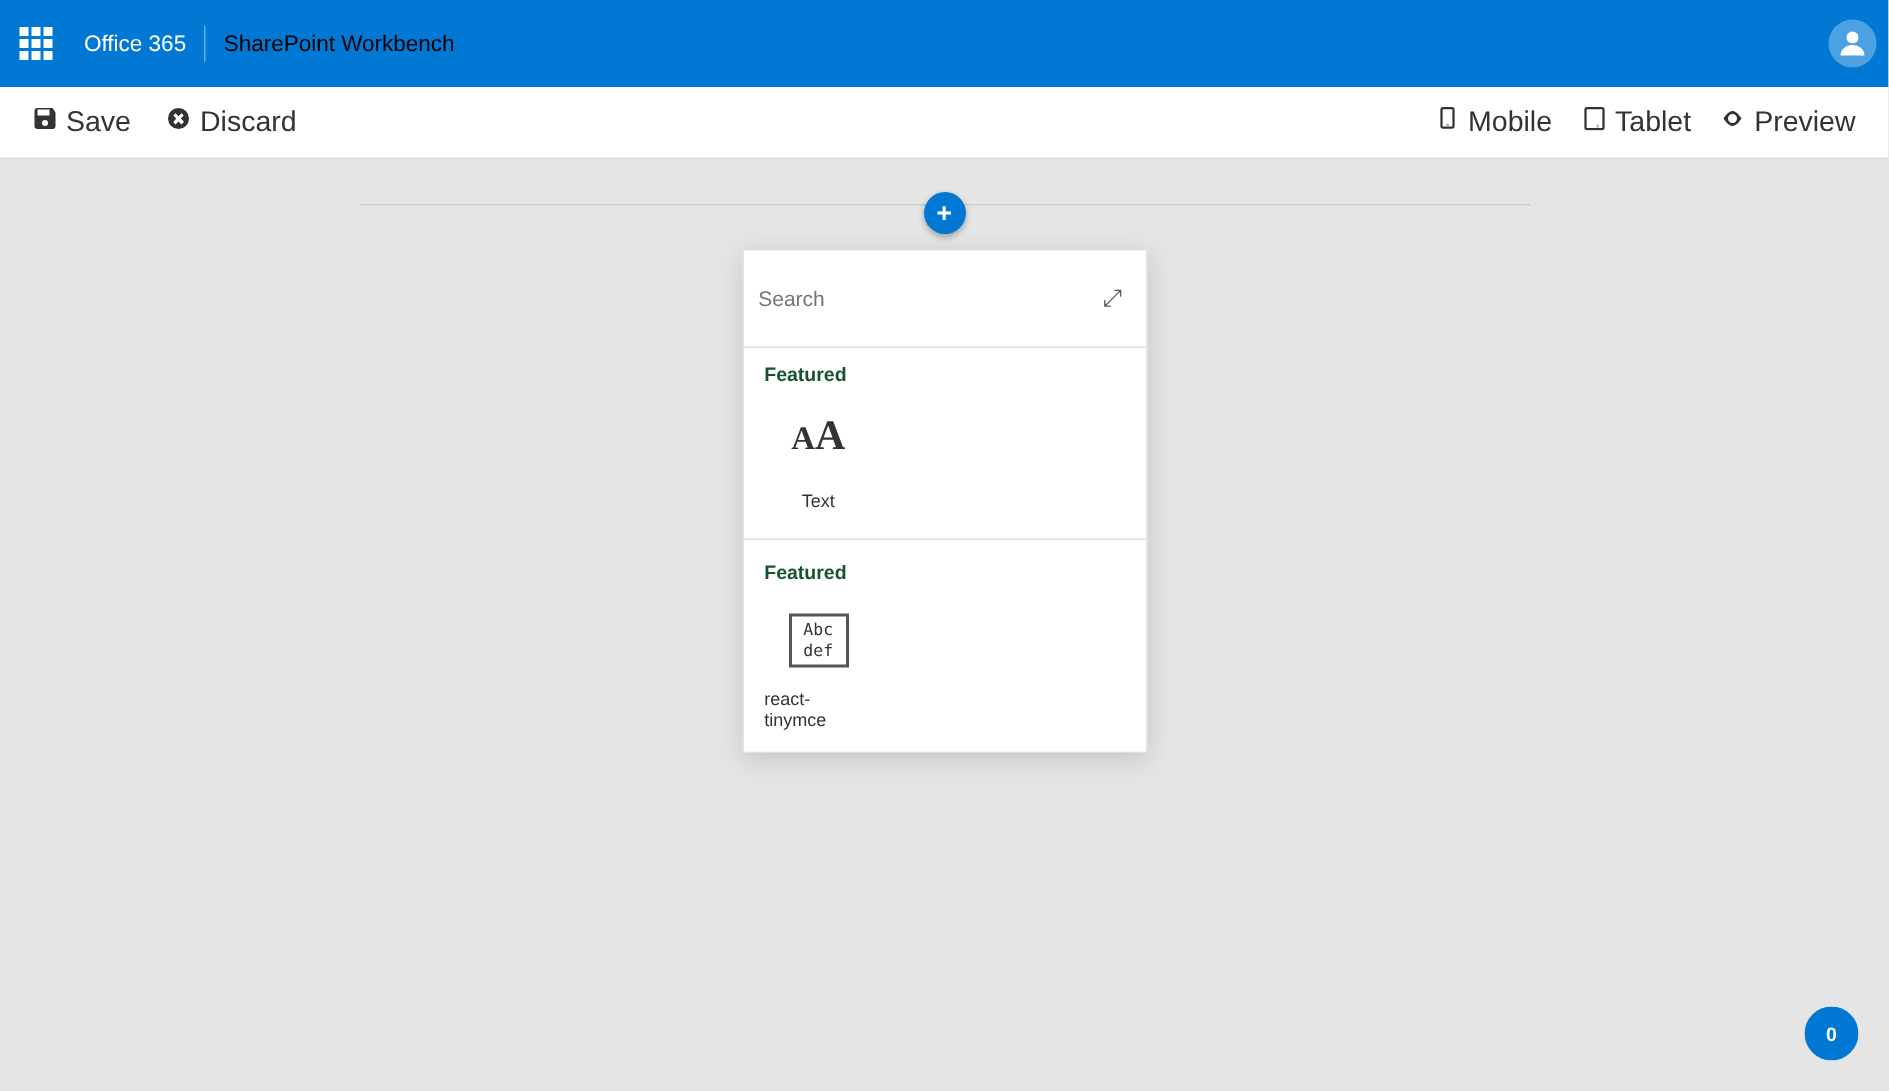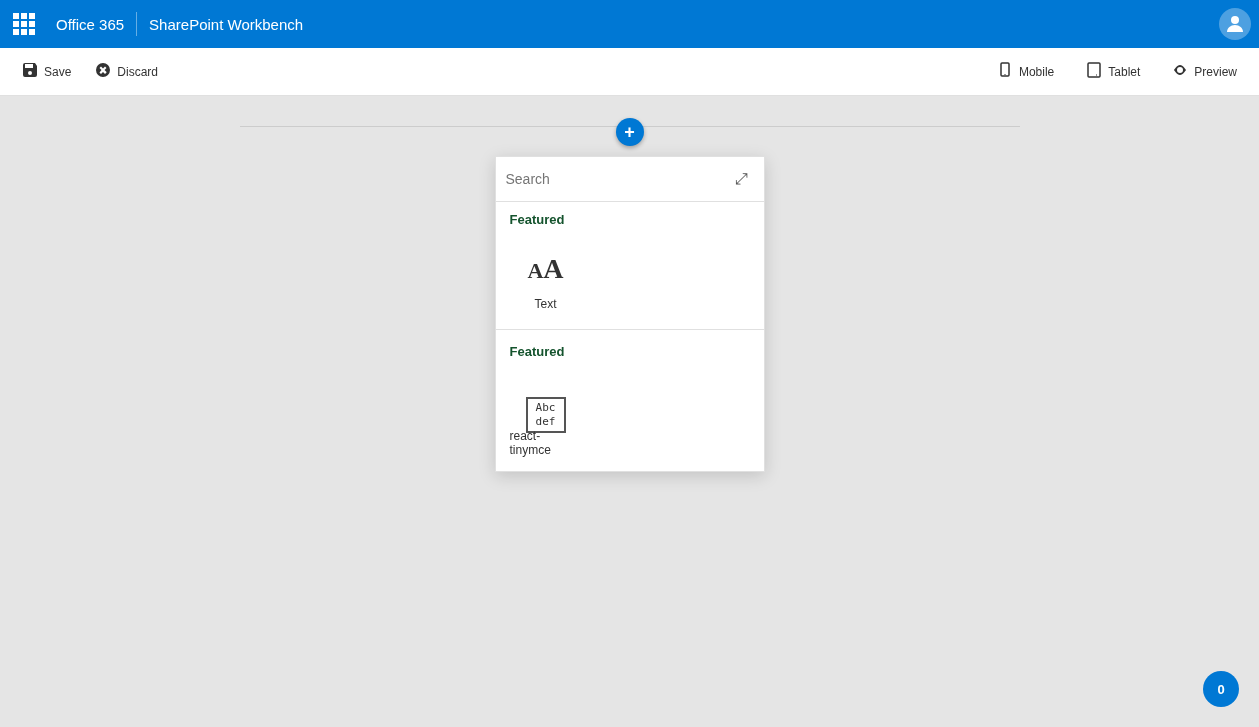--- a/index.html
+++ b/index.html
@@ -3,21 +3,21 @@
   <meta charset="utf-8">
   <style>
     * { box-sizing: border-box; margin: 0; padding: 0; }
     body { font-family: 'Segoe UI', Arial, sans-serif; background: #e5e5e5; width: 1259px; height: 727px; overflow: hidden; }
 
     
     .topbar {
       display: flex;
       align-items: center;
       background: #0078d4;
-      height: 48px;
+      height: 58px;
       color: white;
     }
     .topbar-waffle {
       width: 48px;
       height: 48px;
       display: flex;
       align-items: center;
       justify-content: center;
       cursor: pointer;
       flex-shrink: 0;
@@ -42,21 +42,21 @@
     .topbar-divider {
       width: 1px;
       height: 24px;
       background: rgba(255,255,255,0.4);
       margin: 0 4px;
     }
     .topbar-subtitle {
       font-size: 15px;
       font-weight: 400;
       padding: 0 8px;
-      color: #ffffff;
+      color: #000000;
     }
     .topbar-spacer { flex: 1; }
     .topbar-avatar {
       width: 48px;
       height: 48px;
       display: flex;
       align-items: center;
       justify-content: center;
       cursor: pointer;
     }
@@ -83,33 +83,33 @@
       gap: 4px;
     }
     .toolbar-btn {
       display: flex;
       align-items: center;
       gap: 6px;
       padding: 6px 10px;
       border: none;
       background: transparent;
       cursor: pointer;
-      font-size: 12px;
+      font-size: 19px;
       color: #333;
       border-radius: 2px;
     }
     .toolbar-icon {
       font-size: 16px;
       color: #333;
     }
     .toolbar-spacer { flex: 1; }
     .toolbar-right {
       display: flex;
       align-items: center;
-      gap: 12px;
+      gap: 0;
     }
 
     
     .main {
       background: #e5e5e5;
       width: 100%;
       height: calc(727px - 96px);
       position: relative;
       display: flex;
       justify-content: center;
@@ -159,21 +159,21 @@
       transform: translateX(-50%);
       width: 270px;
       background: white;
       border: 1px solid #e0e0e0;
       box-shadow: 0 4px 16px rgba(0,0,0,0.15);
       z-index: 100;
     }
     .picker-search-row {
       display: flex;
       align-items: center;
-      padding: 10px 10px;
+      padding: 20px 10px;
       border-bottom: 1px solid #e0e0e0;
     }
     .picker-search {
       flex: 1;
       border: none;
       outline: none;
       font-size: 14px;
       color: #333;
       background: transparent;
     }
@@ -204,21 +204,21 @@
       align-items: center;
       width: 80px;
       padding: 8px 4px;
       cursor: pointer;
       border-radius: 4px;
     }
     .picker-item-icon {
       width: 44px;
       height: 44px;
       display: flex;
-      align-items: center;
+      align-items: flex-start;
       justify-content: center;
       margin-bottom: 6px;
     }
     .picker-item-label {
       font-size: 12px;
       color: #333;
     }
     .picker-divider {
       height: 1px;
       background: #e0e0e0;
@@ -242,21 +242,20 @@
       height: 36px;
       border: 2px solid #555;
       display: flex;
       flex-direction: column;
       align-items: center;
       justify-content: center;
       font-size: 11px;
       font-family: monospace;
       color: #333;
       line-height: 1.3;
-      margin-top: 28px;
     }
 
     
     .bottom-badge {
       position: fixed;
       bottom: 20px;
       right: 20px;
       width: 36px;
       height: 36px;
       background: #0078d4;

